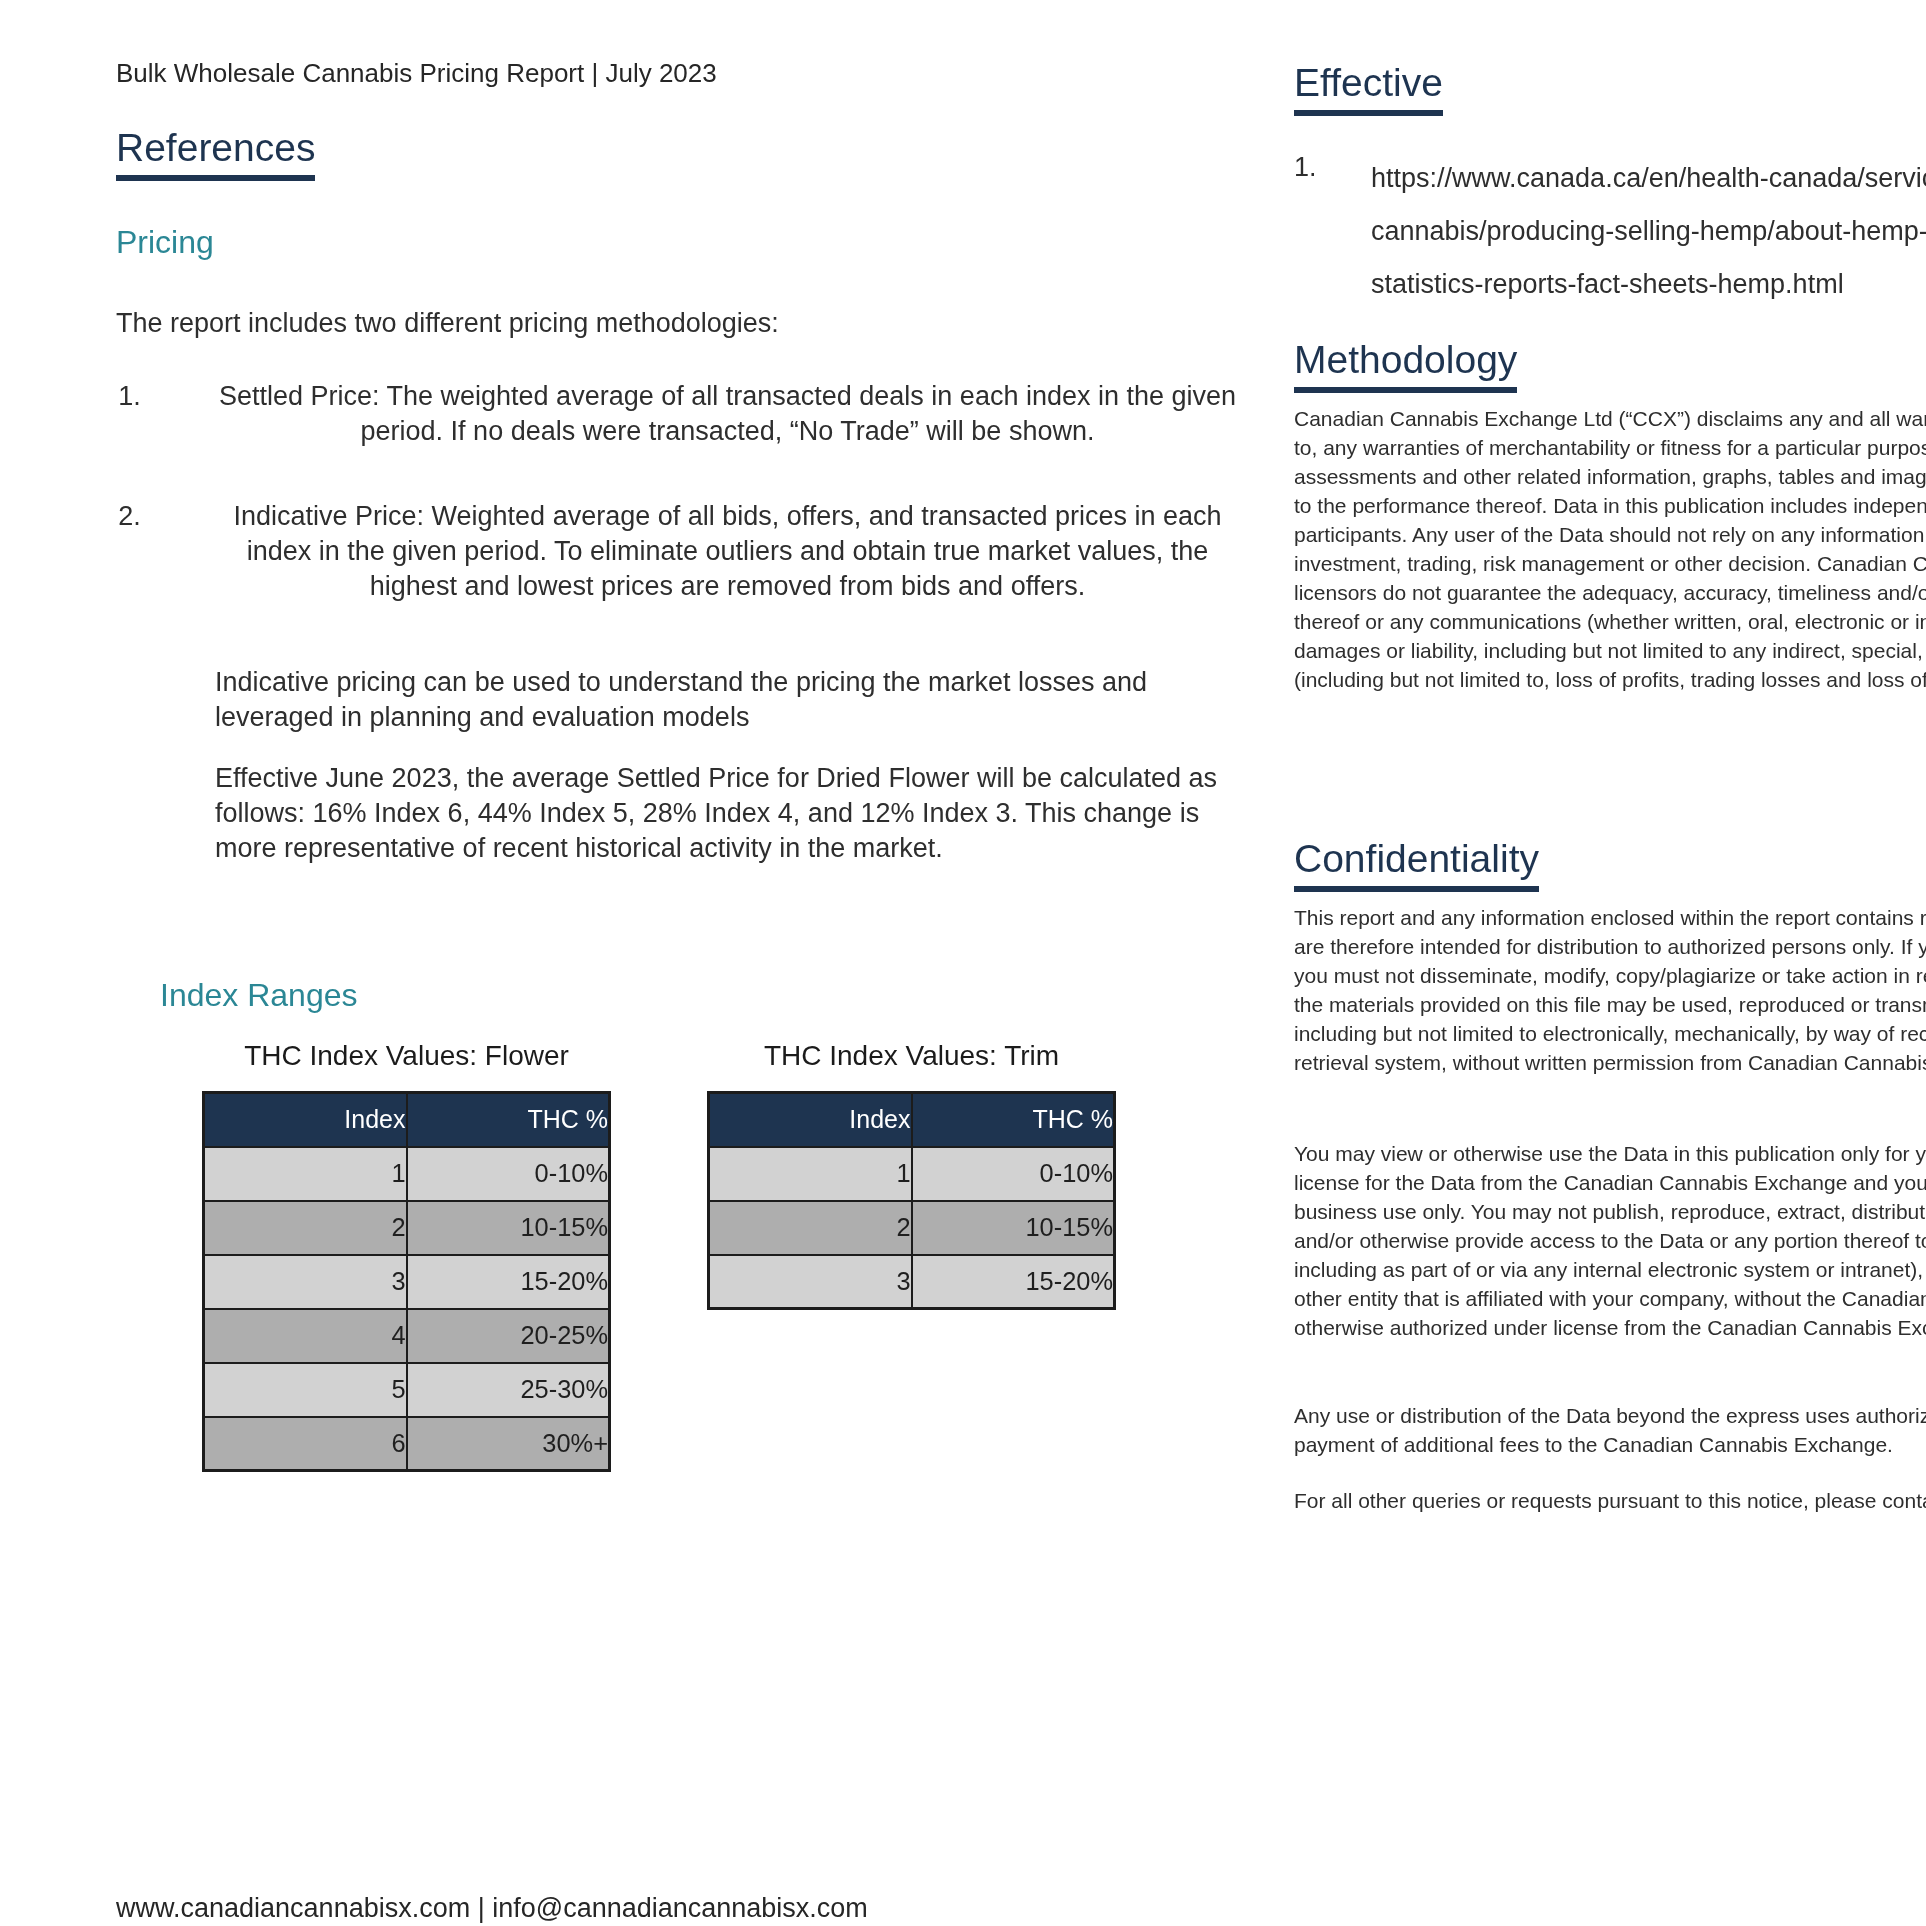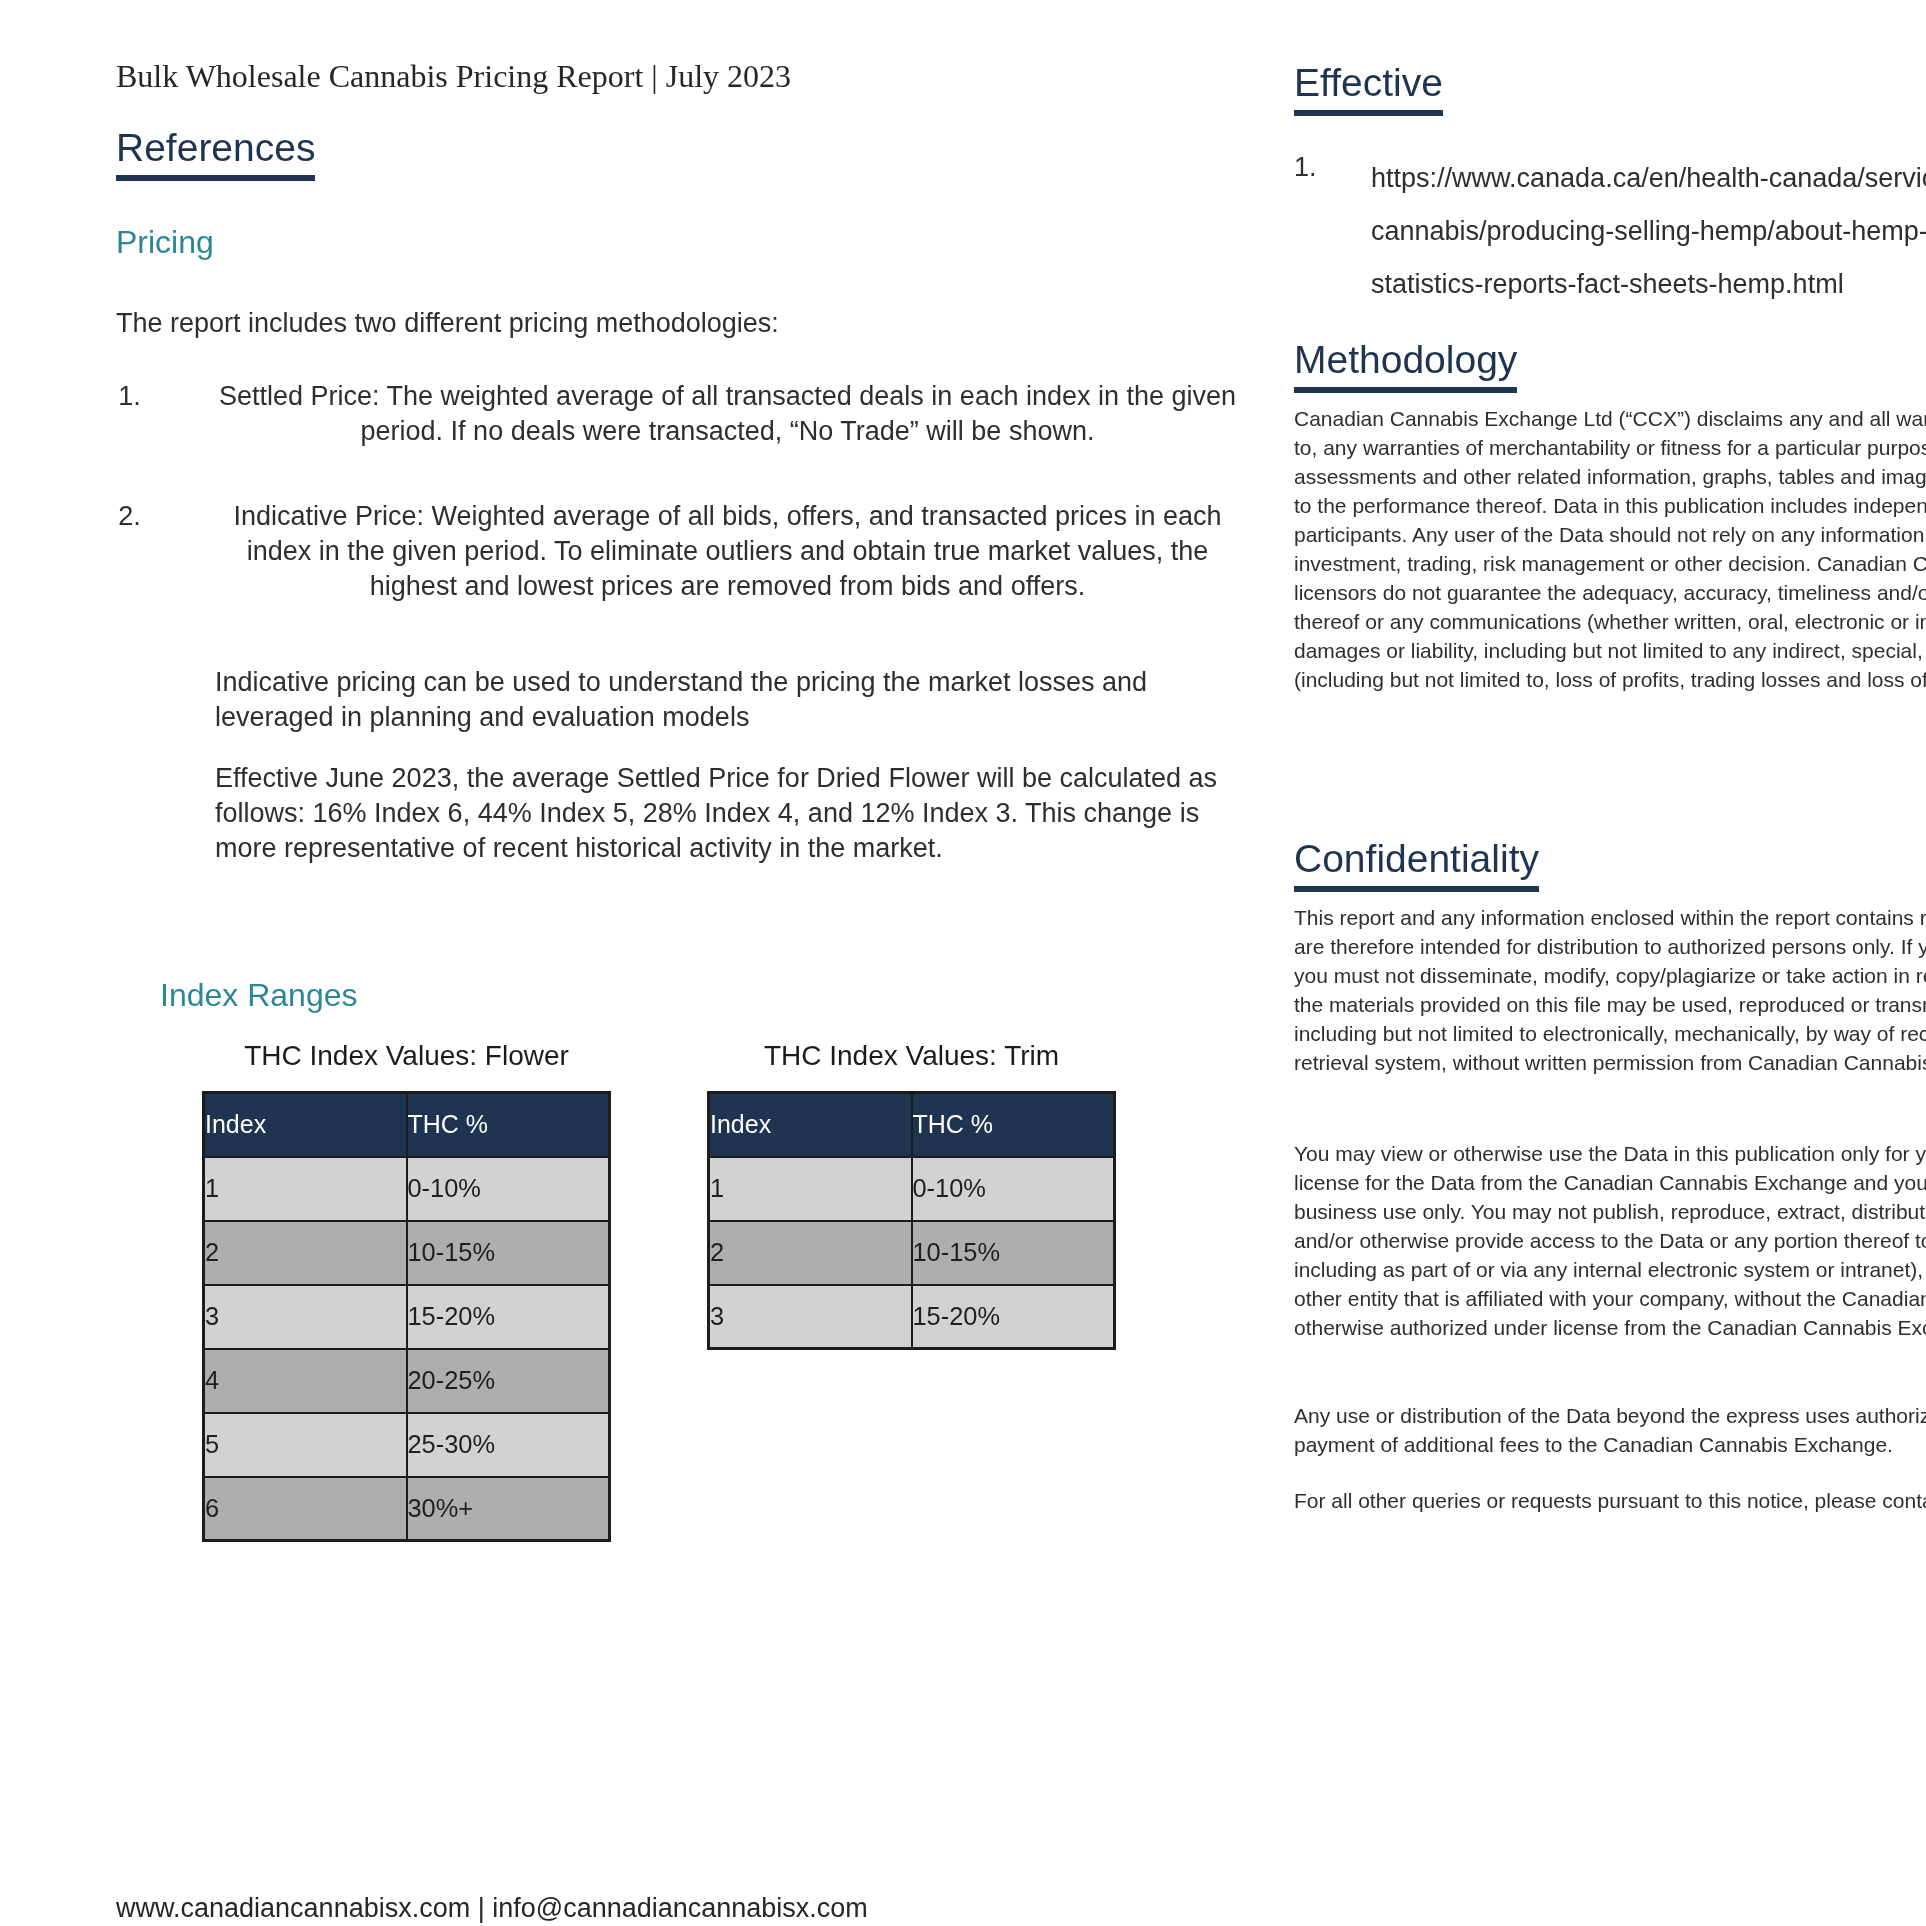--- a/index.html
+++ b/index.html
@@ -23,35 +23,35 @@
   
   .h1{
     font-size:39px;font-weight:400;color:var(--navy);
     display:inline-block;border-bottom:6.2px solid var(--navy);
     padding-bottom:5.4px;line-height:1.1;
   }
   .h2{font-size:32px;font-weight:400;color:var(--teal);line-height:1.1;}
 
   
   #left{left:116px;top:0;width:1129px;height:1965px;}
-  .doc-header{top:58px;left:0;font-size:32px;color:var(--ink);font-family:Liberation Serif, serif;}
+  .doc-header{top:58px;left:0;font-size:26px;color:var(--ink);}
   .body-text{font-size:27px;line-height:35px;color:var(--ink-body);}
   .list-item{display:flex;}
   .list-item .num{flex:0 0 97px;padding-left:2.3px;}
   .list-item .txt{width:1029px;text-align:center;}
   .indent-para{left:99px;width:1029px;}
 
   
   .tables-row{display:flex;gap:96px;}
   .tbl-title{font-size:28px;color:#1b1b1b;text-align:center;margin-bottom:19px;}
   table.thc{border-collapse:collapse;border:3.9px solid var(--tborder);}
   table.thc th, table.thc td{
     border:2.3px solid var(--tborder);
-    width:203px;height:64px;padding:0;
-    text-align:left;vertical-align:middle;
+    width:203px;height:54px;padding:0;
+    text-align:right;vertical-align:middle;
   }
   table.thc th{
     background:var(--navy);color:#ffffff;
     font-weight:400;font-size:25px;
   }
   table.thc td{font-size:25.4px;color:#1f1f1f;}
   table.thc tbody tr:nth-child(odd) td{background:var(--row-light);}
   table.thc tbody tr:nth-child(even) td{background:var(--row-dark);}
 
   

